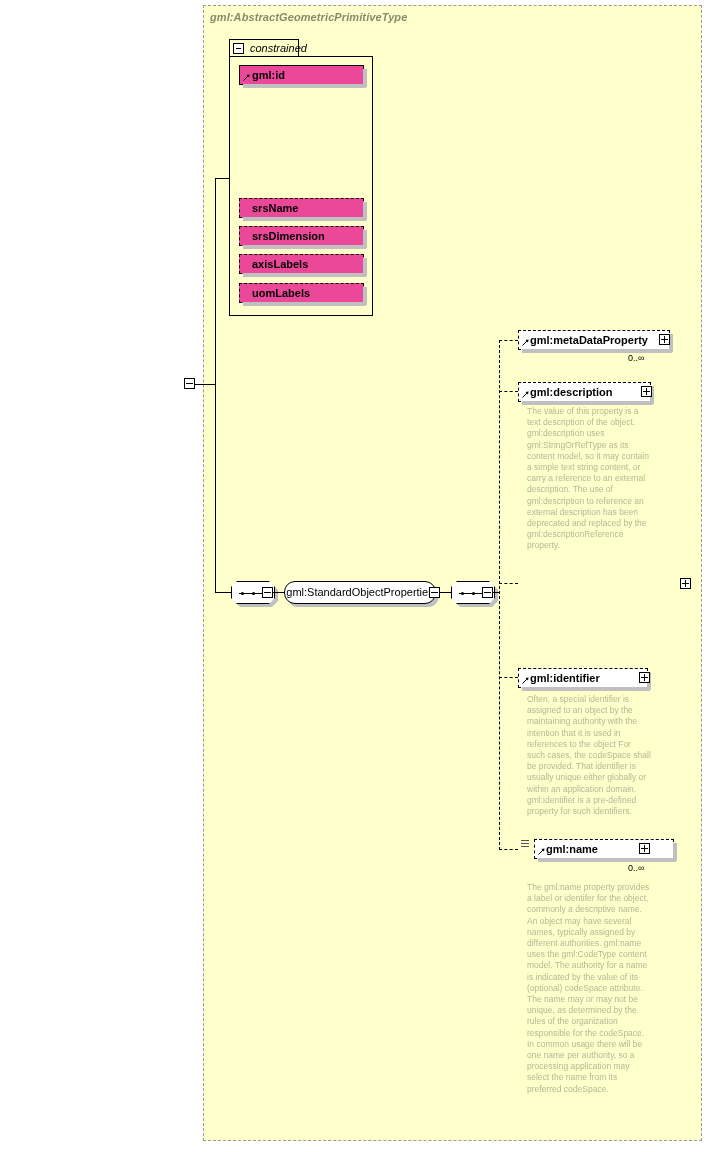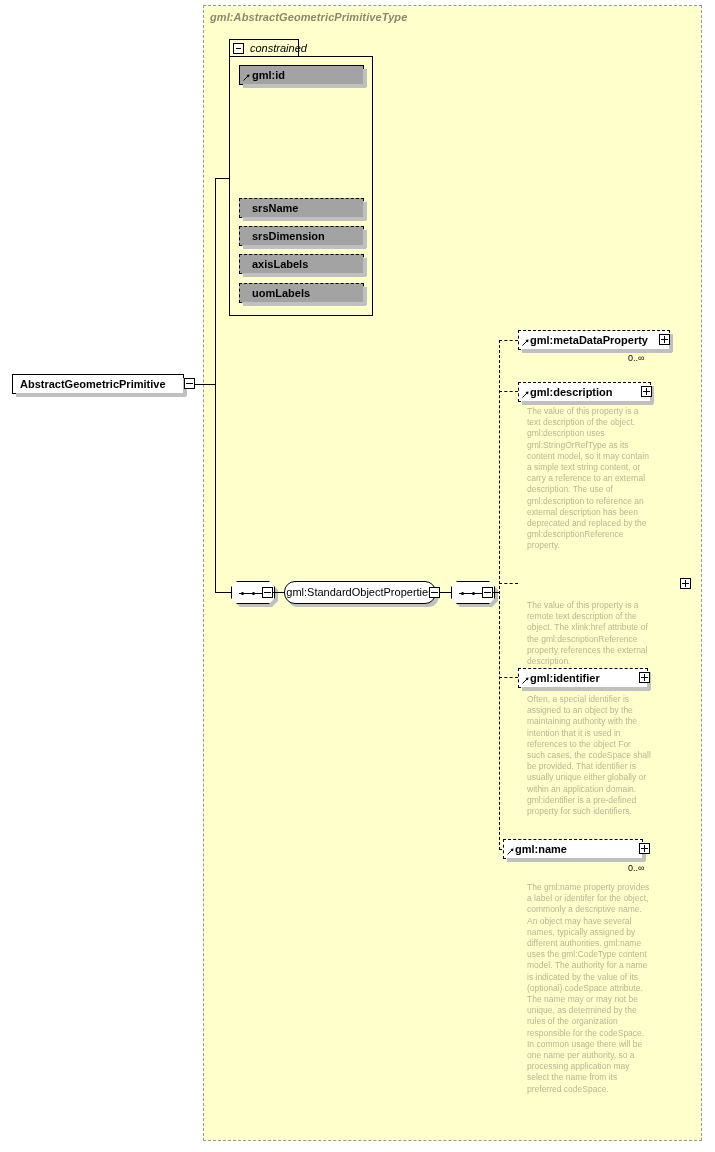--- a/index.html
+++ b/index.html
@@ -34,21 +34,21 @@
   .minus-sq::before{
     content:"";position:absolute;left:2px;top:4px;width:5px;height:1px;background:#000;
   }
   .attr-body{
     position:absolute;left:229px;top:56px;width:144px;height:260px;
     background:#ffffcc;border:1px solid #000;box-sizing:border-box;
   }
 
   
   .abox{
-    position:absolute;background:#a3a3a3;box-sizing:border-box;
+    position:absolute;background:#ec4899;box-sizing:border-box;
   }
   .abox.solid{border:1px solid #000;}
   .abox.dashed{border:1px dashed #000;}
   .abox .shadow{
     position:absolute;left:3px;top:100%;width:100%;height:4px;background:#c0c0c0;
   }
   .abox .rshadow{
     position:absolute;left:100%;top:3px;width:4px;height:100%;background:#c0c0c0;
   }
   .abox .name{
@@ -159,25 +159,20 @@
     <span class="rshadow"></span>
     <span class="name">axisLabels</span>
   </div>
 
   <div class="abox dashed" style="left:239px;top:283px;width:125px;height:20px;">
     <span class="shadow"></span>
     <span class="rshadow"></span>
     <span class="name">uomLabels</span>
   </div>
 
-  <div class="elem solid" style="left:12px;top:374px;width:172px;height:20px;">
-    <span class="shadow" style="position:absolute;left:3px;top:100%;width:100%;height:4px;background:#c0c0c0;"></span>
-    <span class="rshadow" style="position:absolute;left:100%;top:3px;width:4px;height:100%;background:#c0c0c0;"></span>
-    <span class="etitle" style="left:7px;">AbstractGeometricPrimitive</span>
-  </div>
   <span class="minus-sq2" style="left:184px;top:378px;"></span>
 
   <div class="hline" style="left:195px;top:384px;width:20px;"></div>
   <div class="vline" style="left:215px;top:178px;height:414px;"></div>
   <div class="hline" style="left:215px;top:178px;width:14px;"></div>
   <div class="hline" style="left:215px;top:592px;width:16px;"></div>
 
   <div class="seq-wrap" style="left:231px;top:581px;width:44px;height:23px;">
     <span class="sh"></span>
     <div class="seq">
@@ -246,21 +241,20 @@
     <svg class="arrow-ico" viewBox="0 0 7 7">
       <path d="M0.5 6.5 L6 1" stroke="#000" stroke-width="1" fill="none"></path>
       <path d="M6.5 0.5 L3.5 1 L6 3.5 Z" fill="#000"></path>
     </svg>
     <span class="etitle" style="left:11px;">gml:description</span>
   </div>
   <span class="plus-sq" style="left:641px;top:386px;"></span>
   <div class="anno" style="left:527px;top:406px;width:124px;">The value of this property is a text description of the object. gml:description uses gml:StringOrRefType as its content model, so it may contain a simple text string content, or carry a reference to an external description. The use of gml:description to reference an external description has been deprecated and replaced by the gml:descriptionReference property.</div>
 
   <span class="plus-sq" style="left:680px;top:578px;"></span>
-  <div class="anno" style="left:527px;top:600px;width:130px;">The value of this property is a remote text description of the object. The xlink:href attribute of the gml:descriptionReference property references the external description.</div>
 
   <div class="seqicon" style="left:521px;top:669px;">
     <i style="top:0;width:8px;"></i>
       <i style="top:3px;width:8px;"></i>
       <i style="top:6px;width:8px;"></i>
   </div>
   <div class="elem dashed" style="left:518px;top:668px;width:130px;height:20px;">
     <span class="shadow" style="position:absolute;left:3px;top:100%;width:100%;height:4px;background:#c0c0c0;"></span>
     <span class="rshadow" style="position:absolute;left:100%;top:3px;width:4px;height:100%;background:#c0c0c0;"></span>
     <svg class="arrow-ico" viewBox="0 0 7 7">
@@ -270,21 +264,21 @@
     <span class="etitle" style="left:11px;">gml:identifier</span>
   </div>
   <span class="plus-sq" style="left:639px;top:672px;"></span>
   <div class="anno" style="left:527px;top:694px;width:124px;">Often, a special identifier is assigned to an object by the maintaining authority with the intention that it is used in references to the object For such cases, the codeSpace shall be provided. That identifier is usually unique either globally or within an application domain. gml:identifier is a pre-defined property for such identifiers.</div>
 
   <div class="seqicon" style="left:521px;top:840px;">
     <i style="top:0;width:8px;"></i>
       <i style="top:3px;width:8px;"></i>
       <i style="top:6px;width:8px;"></i>
   </div>
-  <div class="elem dashed" style="left:503px;top:839px;width:140px;height:20px;">
+  <div class="elem dashed" style="left:534px;top:839px;width:140px;height:20px;">
     <span class="shadow" style="position:absolute;left:3px;top:100%;width:100%;height:4px;background:#c0c0c0;"></span>
     <span class="rshadow" style="position:absolute;left:100%;top:3px;width:4px;height:100%;background:#c0c0c0;"></span>
     <svg class="arrow-ico" viewBox="0 0 7 7">
       <path d="M0.5 6.5 L6 1" stroke="#000" stroke-width="1" fill="none"></path>
       <path d="M6.5 0.5 L3.5 1 L6 3.5 Z" fill="#000"></path>
     </svg>
     <span class="etitle" style="left:11px;">gml:name</span>
   </div>
   <span class="plus-sq" style="left:639px;top:843px;"></span>
   <div class="occurs" style="left:628px;top:863px;">0..∞</div>

